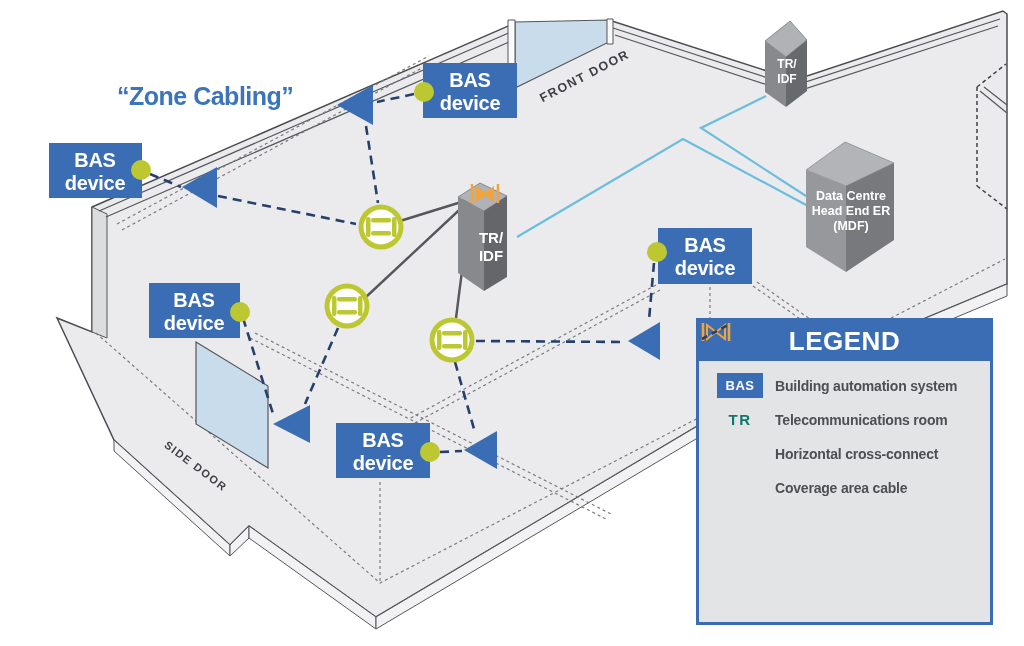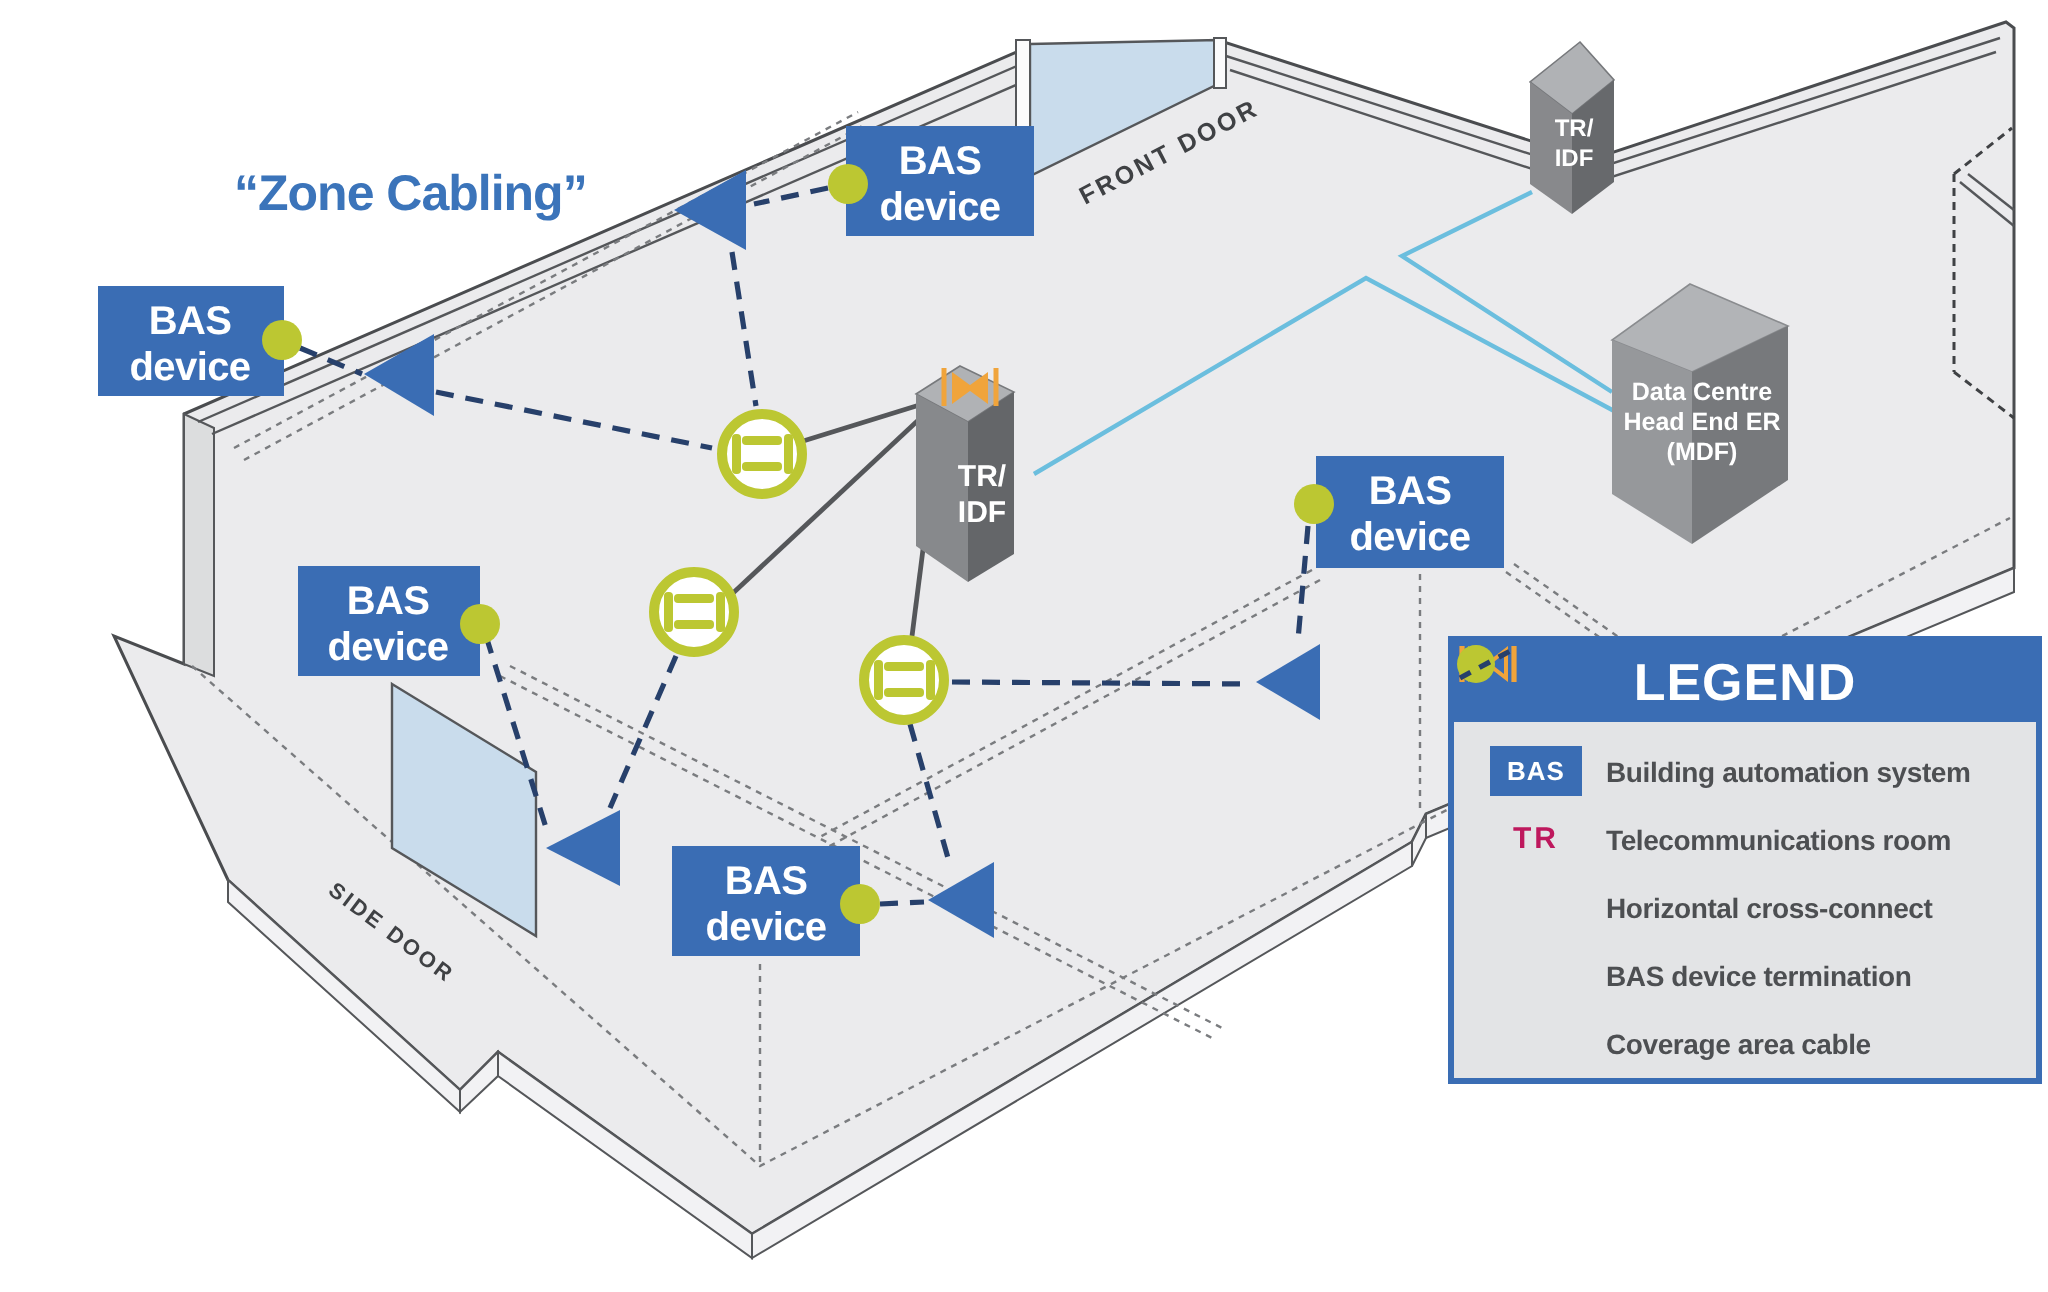--- a/index.html
+++ b/index.html
@@ -27,31 +27,31 @@
   .basbox{fill:var(--accent);}
   .bastext{fill:#ffffff;font-weight:bold;font-size:20px;letter-spacing:-0.3px;text-anchor:middle;}
   .towertext{fill:#ffffff;font-weight:bold;text-anchor:middle;}
   .doortext{fill:#3f4144;font-weight:bold;letter-spacing:1.5px;}
   .hcp-ring{fill:#ffffff;stroke:var(--green);stroke-width:5;}
   .hcp-bar{fill:var(--green);}
   .outlet{fill:var(--accent);}
   .dot{fill:var(--green);}
   .title-text{fill:var(--title-blue);font-size:25px;font-weight:bold;letter-spacing:-0.5px;}
 
-  .legend{position:absolute;left:724px;top:318px;width:297px;height:224px;
+  .legend{position:absolute;left:696px;top:318px;width:297px;height:307px;
     border:3px solid var(--accent);background:#e3e4e6;}
   .legend-header{height:40px;background:var(--accent);color:#fff;display:flex;
     align-items:center;justify-content:center;font-size:26px;font-weight:bold;letter-spacing:0.5px;}
   .legend-body{padding:12px 8px 0 14px;display:flex;flex-direction:column;gap:9px;}
   .legend-row{display:flex;align-items:center;height:25px;}
   .legend-icon{flex:0 0 54px;display:flex;justify-content:center;align-items:center;margin-right:8px;}
   .legend-label{font-size:14px;font-weight:700;color:var(--text-gray);letter-spacing:-0.2px;}
   .chip{width:46px;height:25px;background:var(--accent);color:#fff;font-size:13px;font-weight:bold;
     display:flex;align-items:center;justify-content:center;letter-spacing:0.5px;}
-  .tr-glyph{font-size:15px;font-weight:bold;color:#be185d;letter-spacing:1.5px;}
+  .tr-glyph{font-size:15px;font-weight:bold;color:#0f766e;letter-spacing:1.5px;}
 </style>
 </head>
 <body>
 
 <div class="canvas">
 <svg width="1024" height="646" viewBox="0 0 1024 646">
 
   <polygon class="floor" points="92,207 513,24 612,21 795,80 1003,11 1007,14 1007,284 713,407 706,421 376,617 249,526 230,545 114,440 57,318 92,332"></polygon>
 
   <polygon class="wallface" points="92,207 107,214 107,338 92,332"></polygon>
@@ -234,28 +234,20 @@
           <line x1="30" y1="2" x2="30" y2="20" stroke="var(--orange)" stroke-width="2.6"></line>
           <path d="M8,4 L17,11 L8,18 Z" fill="none" stroke="var(--orange)" stroke-width="2"></path>
           <path d="M26,4 L17,11 L26,18 Z" fill="none" stroke="var(--orange)" stroke-width="2"></path>
         </svg>
       </span>
       <span class="legend-label">Horizontal cross-connect</span>
     </div>
 
 
 
-    <div class="legend-row">
-      <span class="legend-icon">
-        <svg width="22" height="22" viewBox="0 0 22 22">
-          <circle cx="11" cy="11" r="9.5" fill="var(--green)"></circle>
-        </svg>
-      </span>
-      <span class="legend-label">BAS device termination</span>
-    </div>
 
     <div class="legend-row">
       <span class="legend-icon">
         <svg width="32" height="22" viewBox="0 0 32 22">
           <line x1="3" y1="18" x2="29" y2="4" stroke="var(--navy)" stroke-width="2.6" stroke-dasharray="6 5"></line>
         </svg>
       </span>
       <span class="legend-label">Coverage area cable</span>
     </div>
 

